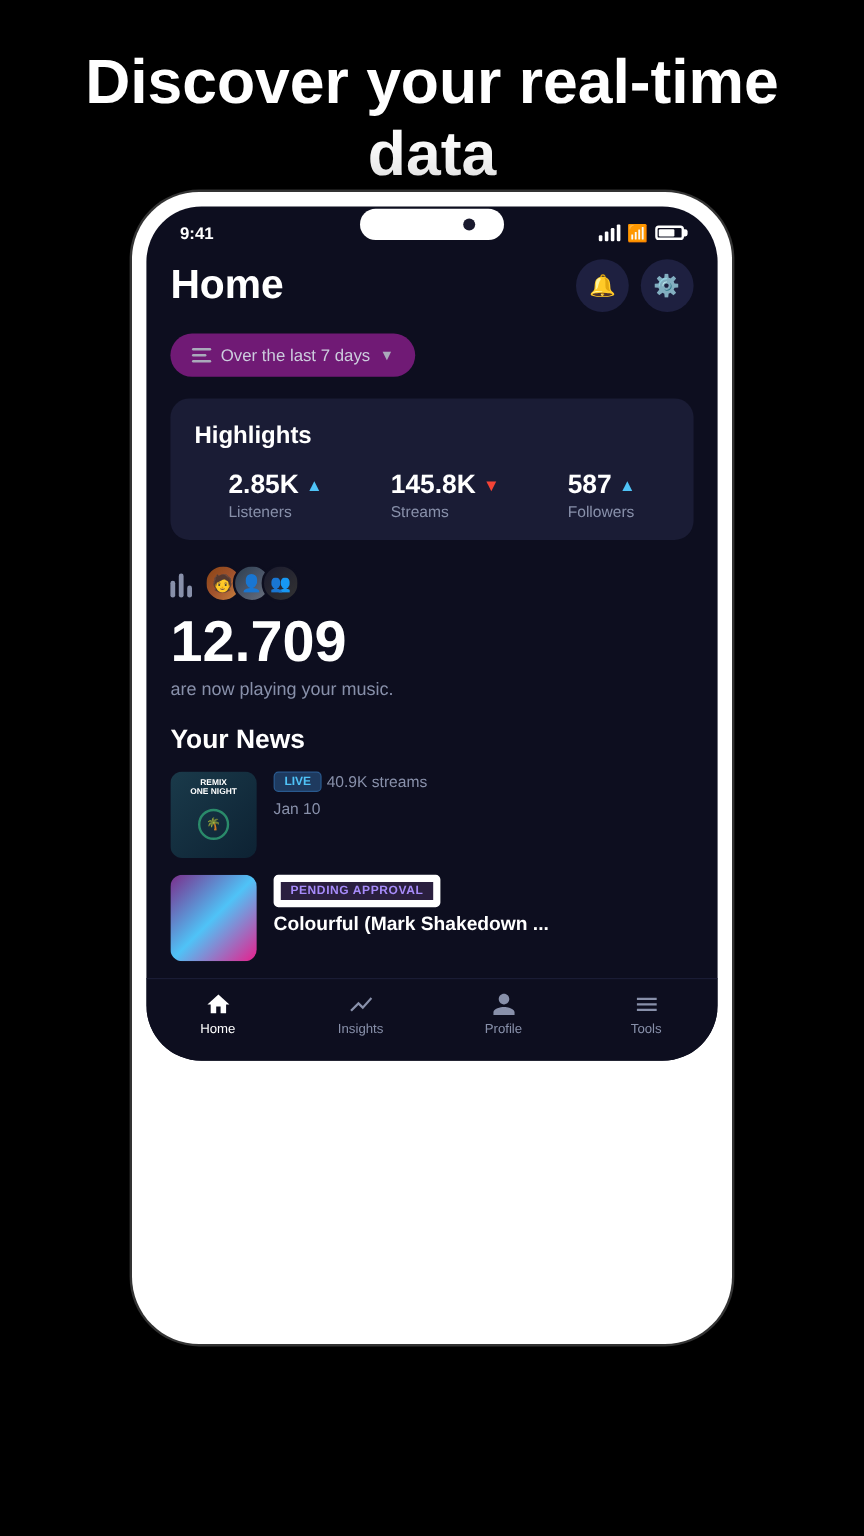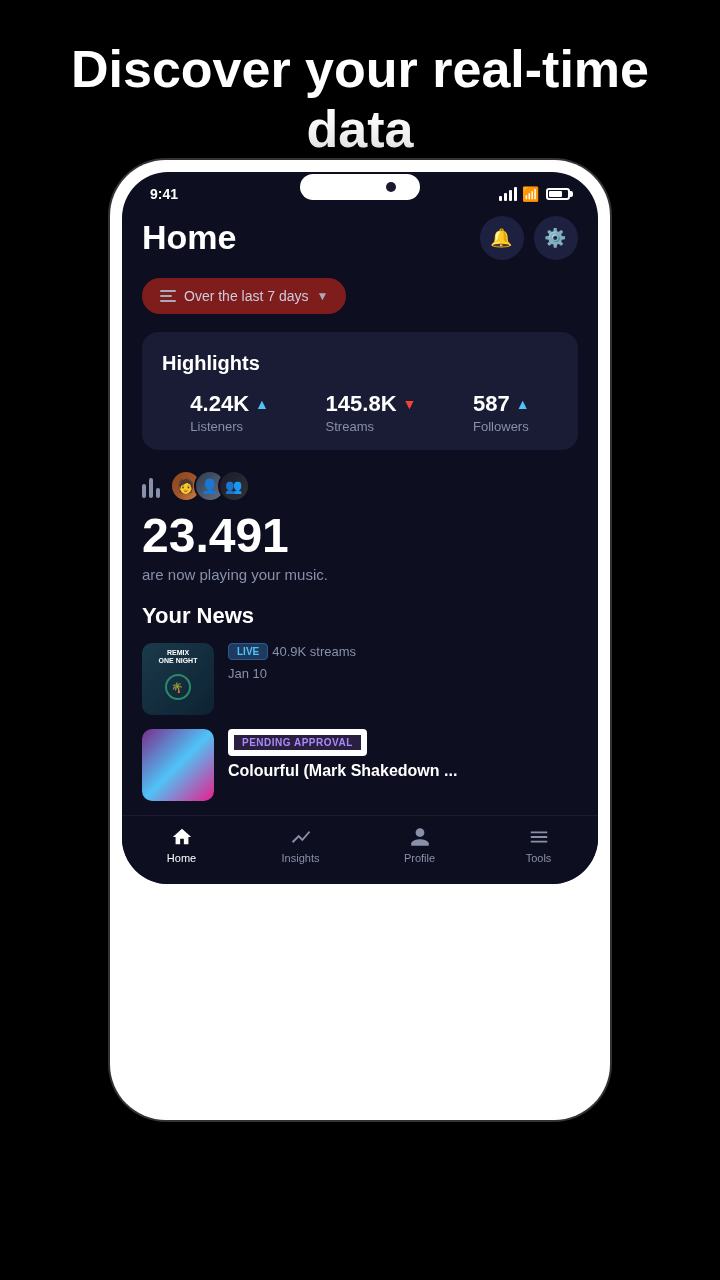--- a/index.html
+++ b/index.html
@@ -178,21 +178,21 @@
       display: flex;
       align-items: center;
       justify-content: center;
       cursor: pointer;
       color: #fff;
       font-size: 18px;
     }
 
     
     .filter-pill {
-      background: #7f1d1d;
+      background: #701a75;
       border-radius: 20px;
       padding: 10px 18px;
       display: inline-flex;
       align-items: center;
       gap: 8px;
       cursor: pointer;
       margin-bottom: 18px;
     }
 
     .filter-lines {
@@ -544,21 +544,21 @@
           <span class="chevron-down">▼</span>
         </div>
 
         
         <div class="highlights-card">
           <div class="highlights-title">Highlights</div>
           <div class="highlights-stats">
 
             <div class="stat-item">
               <div class="stat-value-row">
-                <span class="stat-value">4.24K</span>
+                <span class="stat-value">2.85K</span>
                 <span class="arrow-up">▲</span>
               </div>
               <div class="stat-label">Listeners</div>
             </div>
 
             <div class="stat-item">
               <div class="stat-value-row">
                 <span class="stat-value">145.8K</span>
                 <span class="arrow-down">▼</span>
               </div>
@@ -589,21 +589,21 @@
                 <div class="avatar-face">🧑</div>
               </div>
               <div class="avatar avatar-2">
                 <div class="avatar-face">👤</div>
               </div>
               <div class="avatar avatar-3">
                 <div class="avatar-face">👥</div>
               </div>
             </div>
           </div>
-          <div class="now-playing-count">23.491</div>
+          <div class="now-playing-count">12.709</div>
           <div class="now-playing-text">are now playing your music.</div>
         </div>
 
         
         <div class="your-news-section">
           <div class="section-title">Your News</div>
 
           <div class="news-item">
             <div class="news-thumbnail">
               <div class="thumbnail-remix">

